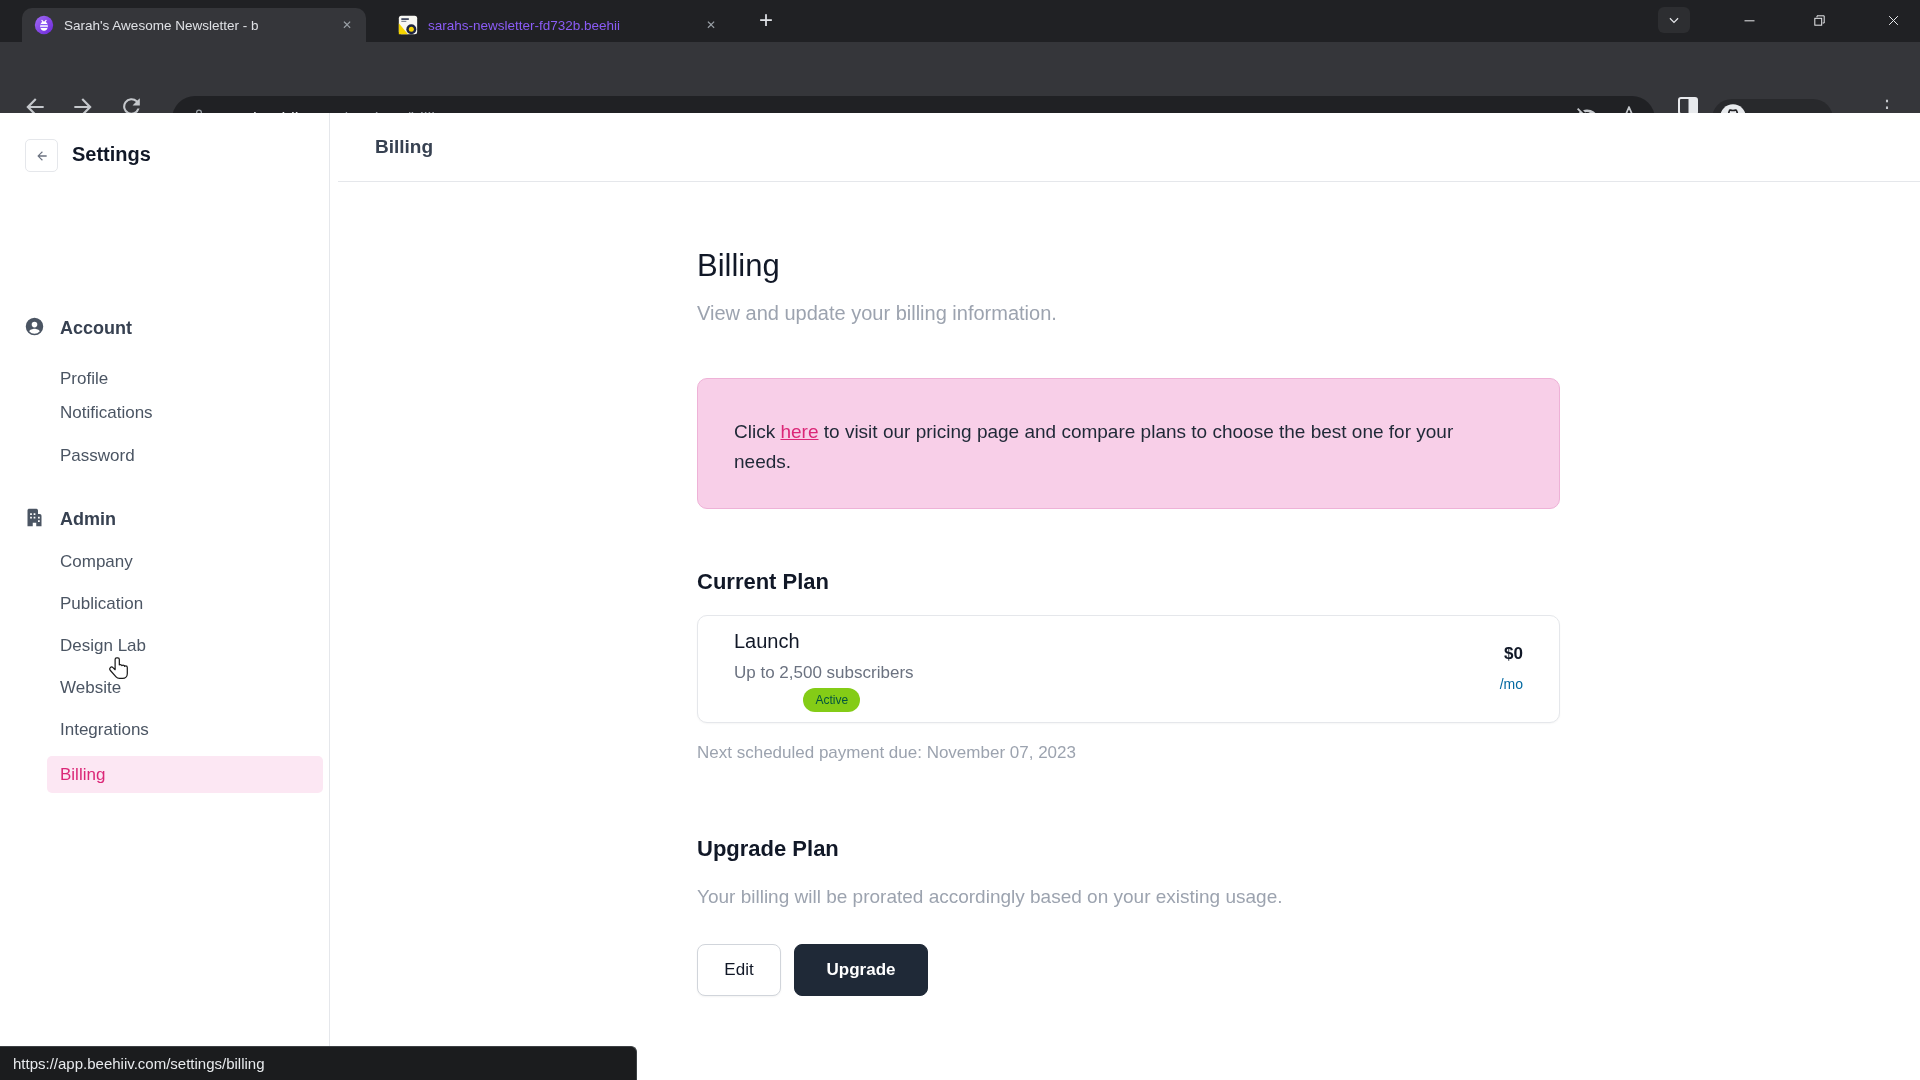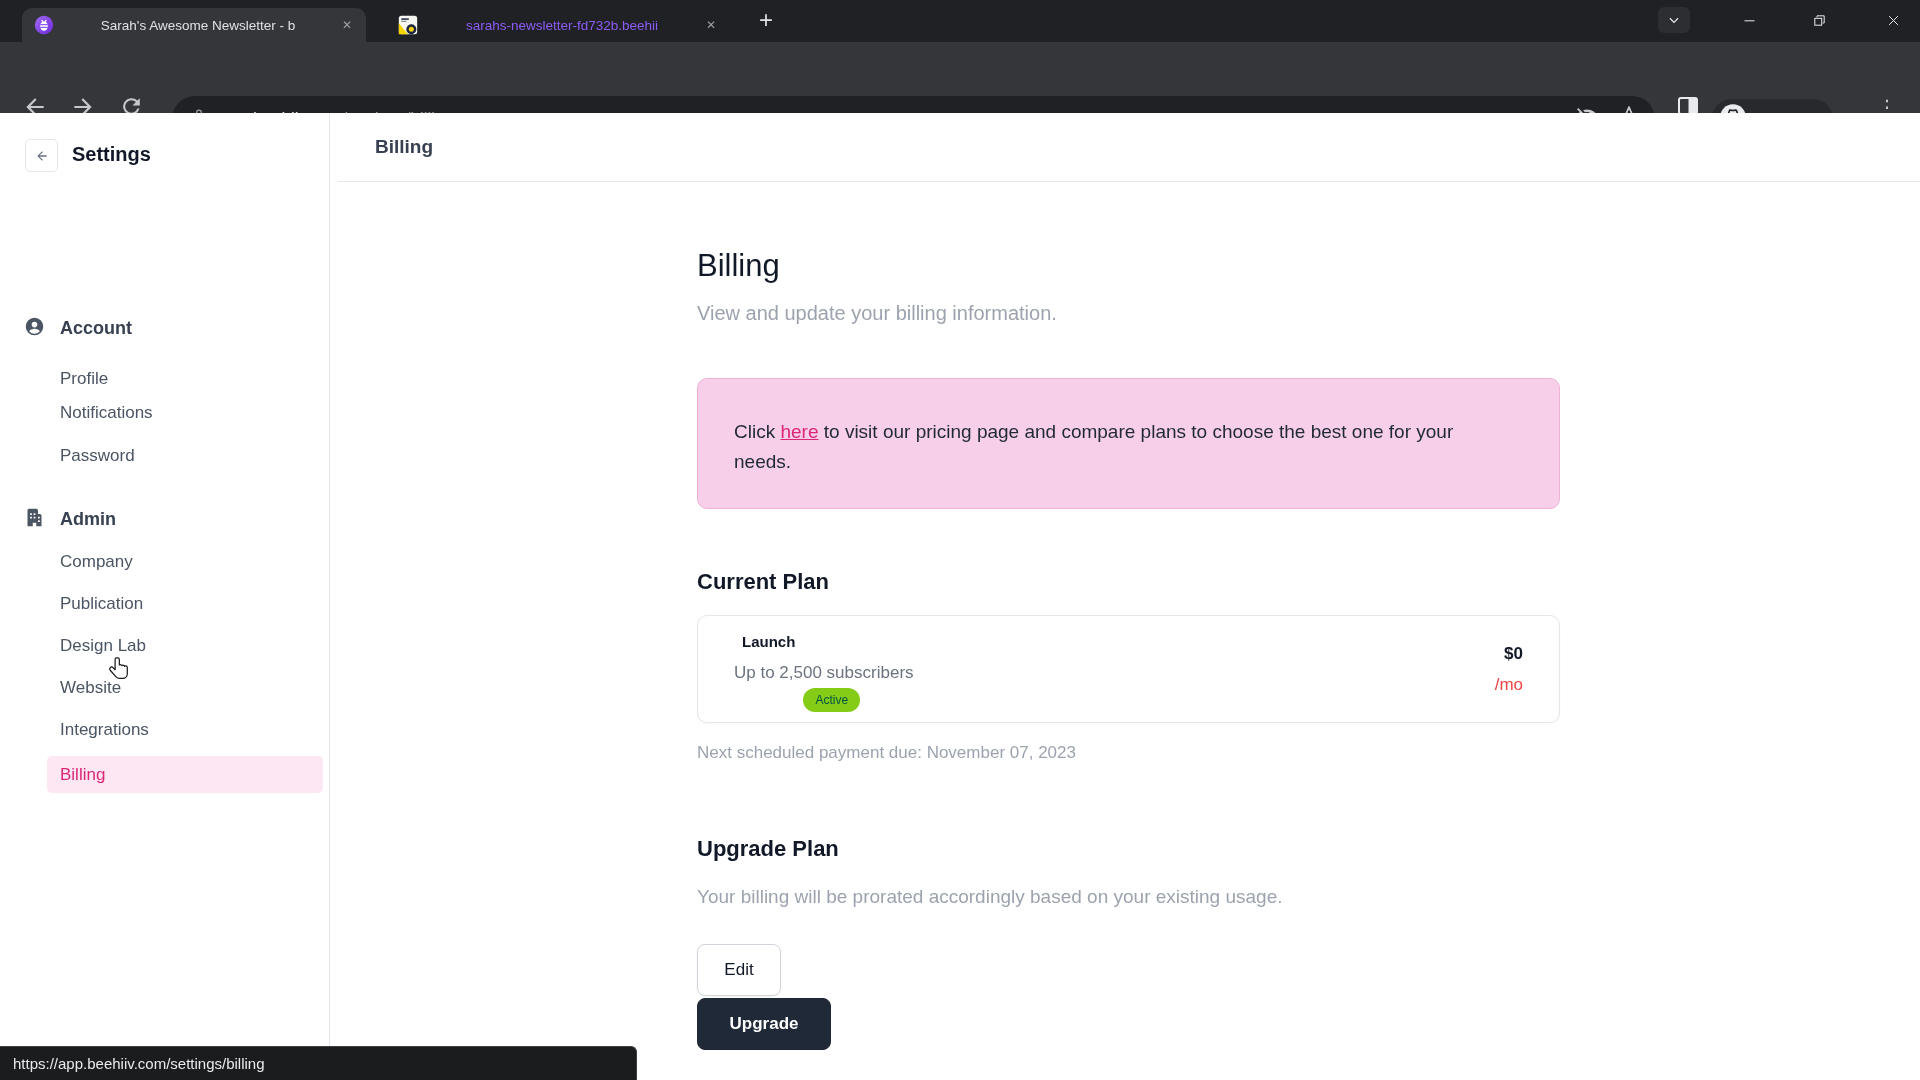--- a/index.html
+++ b/index.html
@@ -8,21 +8,21 @@
 
   
   .chrome { position:absolute; top:0; left:0; width:1920px; height:113px; }
   .tabstrip { position:absolute; top:0; left:0; width:1920px; height:42px; background:#202124; }
   .tab { position:absolute; display:flex; align-items:center; cursor:default; }
   .tab.active { left:22px; top:8px; width:344px; height:34px; background:#35363a;
                 border-radius:10px 10px 0 0; padding:0 10px 0 12px; }
   .tab.inactive { left:384px; top:8px; width:346px; height:34px; padding:0 10px 0 14px; }
   .tab .favicon { width:20px; height:20px; flex:0 0 20px; }
   .tab .tab-title { flex:1; margin-left:10px; font-size:13.5px; white-space:nowrap;
-                    overflow:hidden; position:relative;text-align:center; }
+                    overflow:hidden; position:relative; }
   .tab.active .tab-title { color:#dfe1e5; }
   .tab.inactive .tab-title { color:#8b5cf6; }
   .tab.active .tab-title::after { content:""; position:absolute; right:0; top:0; bottom:0; width:34px;
                     background:linear-gradient(to right, rgba(53,54,58,0), #35363a); }
   .tab.inactive .tab-title::after { content:""; position:absolute; right:0; top:0; bottom:0; width:34px;
                     background:linear-gradient(to right, rgba(32,33,36,0), #202124); }
   .tab-close { width:18px; height:18px; margin-left:6px; border-radius:50%; color:#9aa0a6;
                font-size:12px; line-height:18px; text-align:center; }
   .newtab-btn { position:absolute; left:752px; top:7px; width:28px; height:28px; color:#dfe1e5;
                 font-size:24px; line-height:26px; text-align:center; border-radius:50%; }
@@ -69,30 +69,30 @@
   .page-title { margin-top:63px; font-size:31px; font-weight:400; color:#111827; line-height:42px; }
   .page-sub { margin-top:13px; font-size:20px; color:#9ca3af; line-height:26px; }
   .notice { margin-top:52px; background:#f8cfe8; border:1px solid #eeb2d7; border-radius:10px;
             padding:38px 56px 33px 36px; font-size:19px; line-height:30px; color:#1f2937; height:131px; }
   .notice a { color:#db2777; text-decoration:underline; cursor:pointer; }
   .sec-heading { font-size:22px; font-weight:bold; color:#111827; line-height:28px; }
   .h-current { margin-top:59px; } .h-upgrade { margin-top:72px; }
   .plan-card { margin-top:19px; height:108px; border:1px solid #e5e7eb; border-radius:10px;
                background:#fff; box-shadow:0 1px 2px rgba(0,0,0,0.04); display:flex;
                align-items:center; justify-content:space-between; padding:0 36px; }
-  .plan-left .plan-name { font-size:15px; font-weight:bold; color:#111827; line-height:31px;margin-left:8px; }
+  .plan-left .plan-name { font-size:20px; font-weight:normal; color:#111827; line-height:31px; }
   .plan-left .plan-sub { font-size:17px; color:#6b7280; line-height:31px; display:flex; align-items:center;flex-direction:column; }
   .badge { margin-left:16px; background:#84cc16; color:#03543f; font-size:12px; font-weight:500;
            padding:3px 12px; border-radius:12px; line-height:18px; }
   .plan-right { text-align:right; }
   .plan-right .price { font-size:17px; font-weight:bold; color:#111827; line-height:31px; }
-  .plan-right .period { font-size:17px; color:#ef4444; line-height:31px; }
+  .plan-right .period { font-size:14px; color:#0369a1; line-height:31px; }
   .next-pay { margin-top:20px; font-size:17px; color:#9ca3af; }
   .upgrade-desc { margin-top:22px; font-size:19px; color:#9ca3af; line-height:24px; }
-  .btn-row { margin-top:35px; display:flex; gap:2px;flex-direction:column; }
+  .btn-row { margin-top:35px; display:flex; gap:13px; }
   .btn { height:52px; border-radius:8px; font-size:17px; display:flex; align-items:center;
          justify-content:center; cursor:pointer; }
   .btn-edit { width:84px; background:#fff; border:1px solid #d1d5db; color:#111827;
               box-shadow:0 1px 2px rgba(0,0,0,0.05); }
   .btn-upgrade { width:134px; background:#1f2937; border:1px solid #1f2937; color:#fff; font-weight:bold; }
 
   .status-tip { position:absolute; left:0; bottom:0; width:637px; height:34px; background:#1b1c1e;
                 border-top:1px solid #3c4043; border-right:1px solid #3c4043;
                 border-radius:0 6px 0 0; color:#e8eaed; font-size:15px; line-height:33px; padding-left:13px; }
   .cursor { position:absolute; left:106px; top:655px; width:27px; height:27px; z-index:50; pointer-events:none; }

